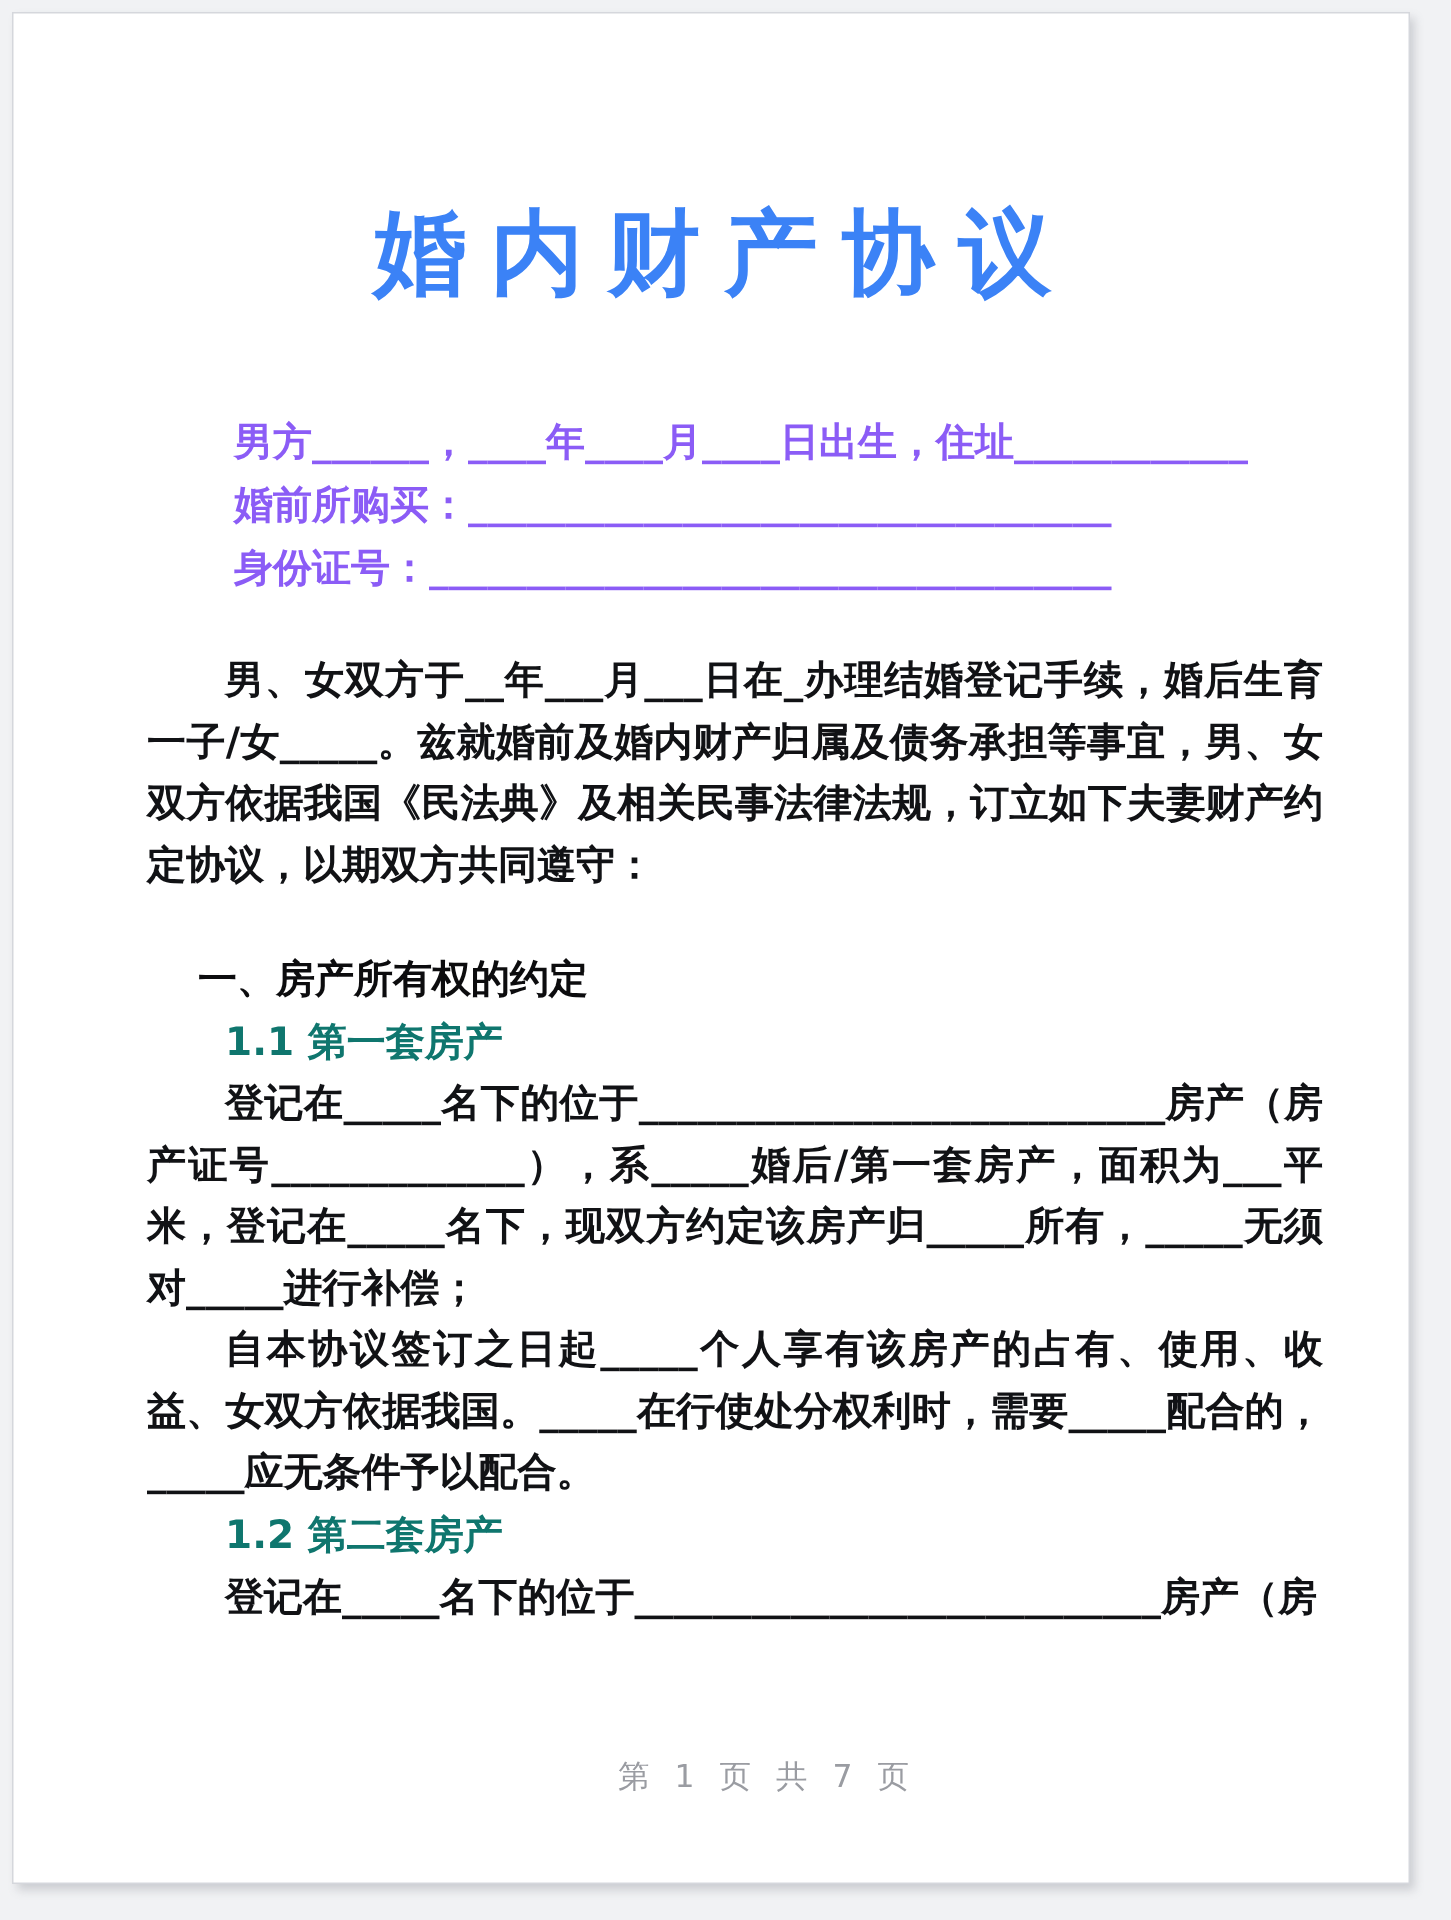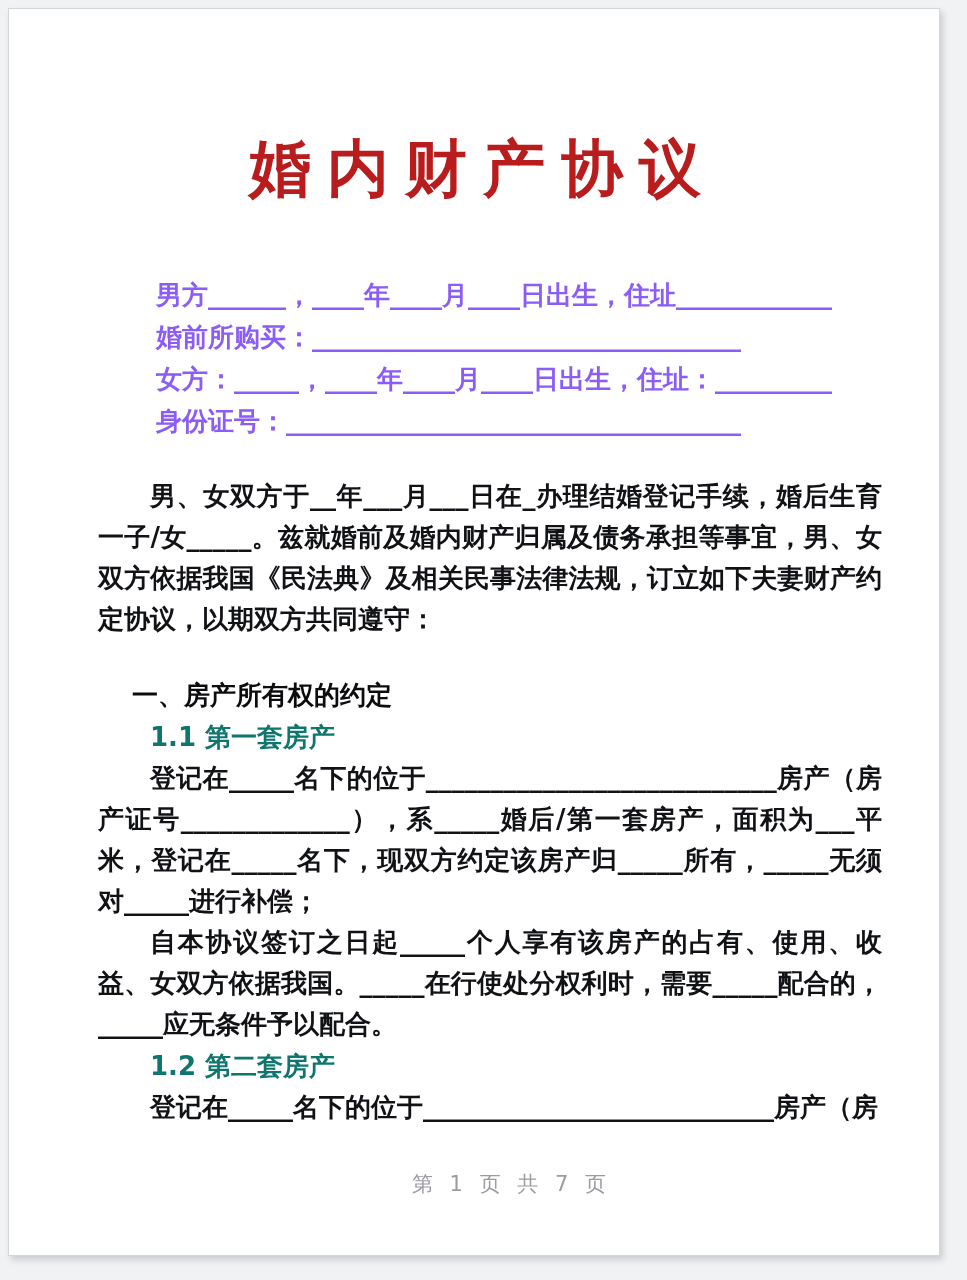--- a/index.html
+++ b/index.html
@@ -43,21 +43,21 @@
     position: absolute;
     left: 0;
     top: 121px;
     width: 932px;
     text-align: center;
     font-size: 62px;
     line-height: 78px;
     font-weight: 700;
     letter-spacing: 16px;
     text-indent: 16px;
-    color: #b91c1c;
+    color: #3b82f6;
     font-family: "DejaVu Sans", "Liberation Sans", sans-serif;
     white-space: nowrap;
   }
 
   
   .body-area {
     position: absolute;
     left: 89px;
     top: 265px;
     width: 784px;
@@ -130,21 +130,20 @@
 <div class="page-wrap">
   <div class="sheet">
 
     <h1 class="doc-title">婚内财产协议</h1>
 
     <div class="body-area">
 
       <div class="party-block">
         <div class="ln">男方______，____年____月____日出生，住址____________</div>
         <div class="ln">婚前所购买：_________________________________</div>
-        <div class="ln">女方：_____，____年____月____日出生，住址：_________</div>
         <div class="ln">身份证号：___________________________________</div>
       </div>
 
       <div class="gap-lg"></div>
 
       <div class="para indent">男、女双方于__年___月___日在_办理结婚登记手续，婚后生育一子/女_____。兹就婚前及婚内财产归属及债务承担等事宜，男、女双方依据我国《民法典》及相关民事法律法规，订立如下夫妻财产约定协议，以期双方共同遵守：</div>
 
       <div class="gap-lg"></div>
 
       <div class="sec-head">一、房产所有权的约定</div>

